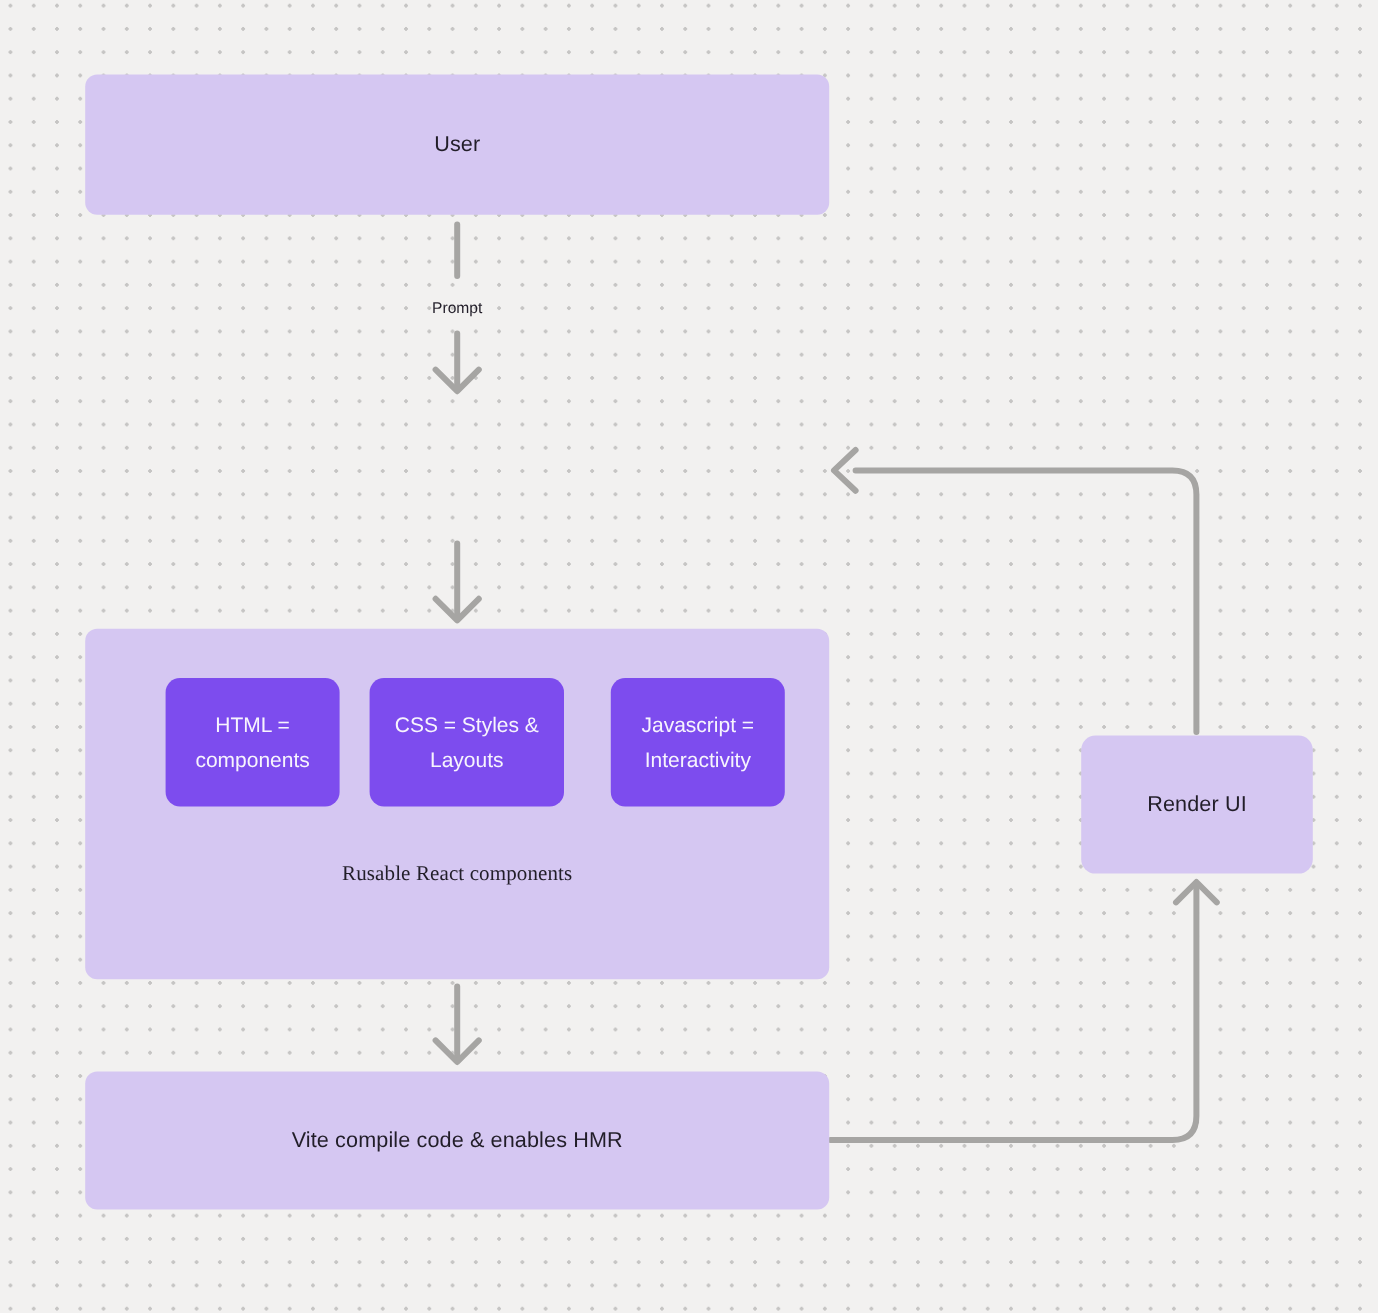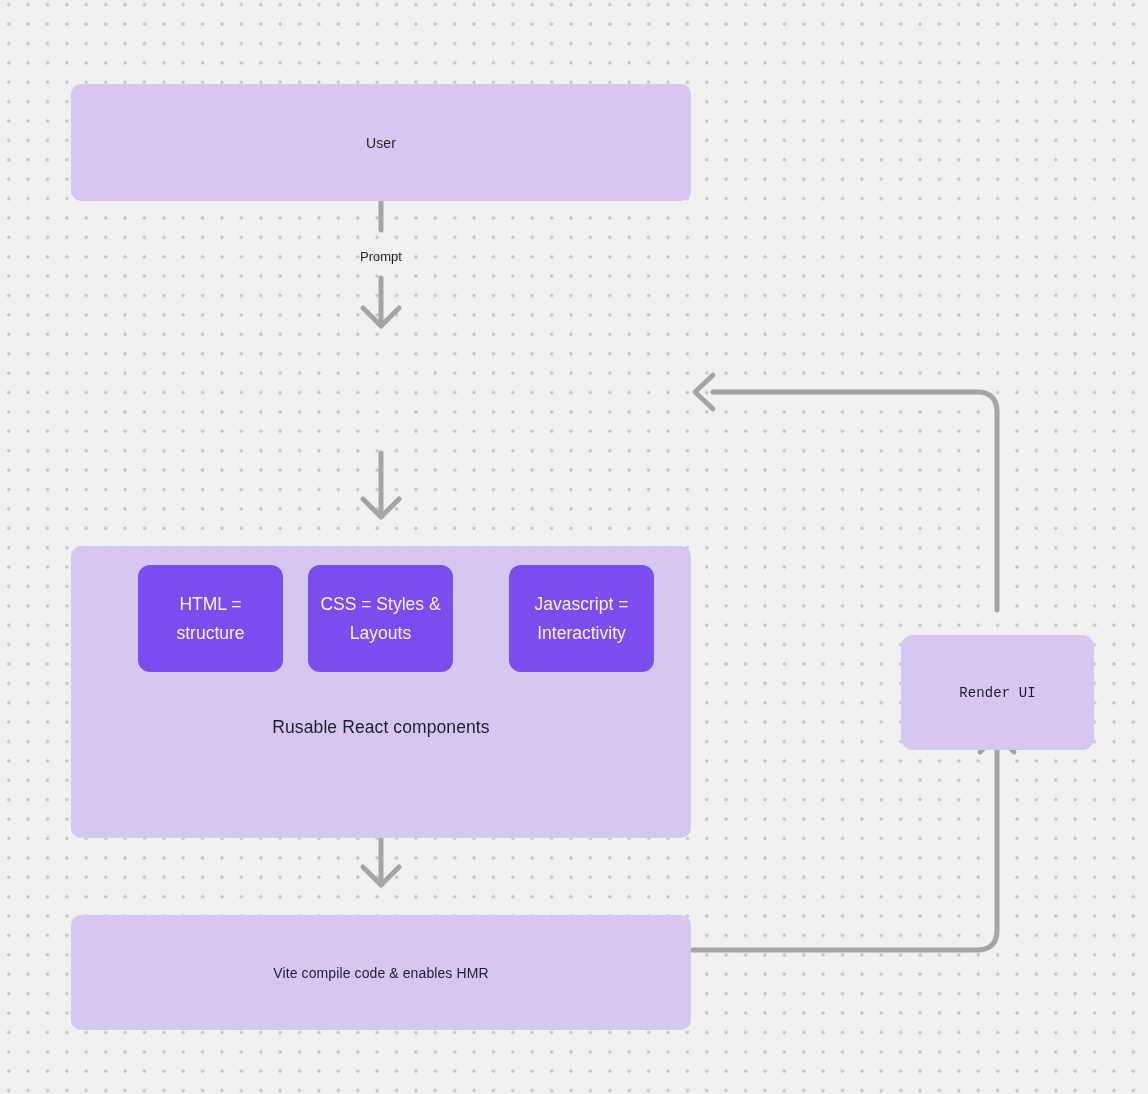--- a/index.html
+++ b/index.html
@@ -33,44 +33,44 @@
     display: flex;
     align-items: center;
     justify-content: center;
     text-align: center;
     box-sizing: border-box;
   }
   .node.light {
     background: #d5c7f2;
     color: #221e29;
     border-radius: 10px;
-    font-size: 14px;
+    font-size: 18px;
     font-weight: 500;
     letter-spacing: 0.1px;
-    margin-top: 22px;
   }
   .node.dark {
     background: #7d4cee;
     color: #f7f4fd;
     border-radius: 12px;
     font-size: 17.5px;
     font-weight: 500;
     line-height: 29px;
     padding: 0 12px;
   }
   .container-label {
     position: absolute;
     left: 71px;
     top: 717px;
     width: 620px;
     text-align: center;
     color: #221e29;
     font-size: 17.5px;
     font-weight: 500;
     letter-spacing: 0.1px;
+    font-family: Liberation Serif, serif;
   }
   .edge-label {
     position: absolute;
     left: 321px;
     top: 244px;
     width: 120px;
     height: 26px;
     line-height: 26px;
     text-align: center;
     color: #221e29;
@@ -110,34 +110,34 @@
   <div class="node light" style="left:71px; top:62px; width:620px; height:117px;">
     <span>User</span>
   </div>
 
   <div class="edge-label">Prompt</div>
 
 
   <div class="node light" style="left:71px; top:524px; width:620px; height:292px;"></div>
 
   <div class="node dark" style="left:138px; top:565px; width:145px; height:107px;">
-    <span>HTML = structure</span>
+    <span>HTML = components</span>
   </div>
 
-  <div class="node dark" style="left:308px; top:565px; width:145px; height:107px;">
+  <div class="node dark" style="left:308px; top:565px; width:162px; height:107px;">
     <span>CSS = Styles &amp; Layouts</span>
   </div>
 
   <div class="node dark" style="left:478px; top:565px; width:145px; height:107px;margin-left:31px;">
     <span>Javascript = Interactivity</span>
   </div>
 
   <div class="container-label">Rusable React components</div>
 
   <div class="node light" style="left:71px; top:893px; width:620px; height:115px;">
     <span>Vite compile code &amp; enables HMR</span>
   </div>
 
-  <div class="node light" style="left:901px; top:613px; width:193px; height:115px; border-radius:12px;font-family:Liberation Mono, monospace;">
+  <div class="node light" style="left:901px; top:613px; width:193px; height:115px; border-radius:12px;">
     <span>Render UI</span>
   </div>
 
 </div>
 
 </body></html>

